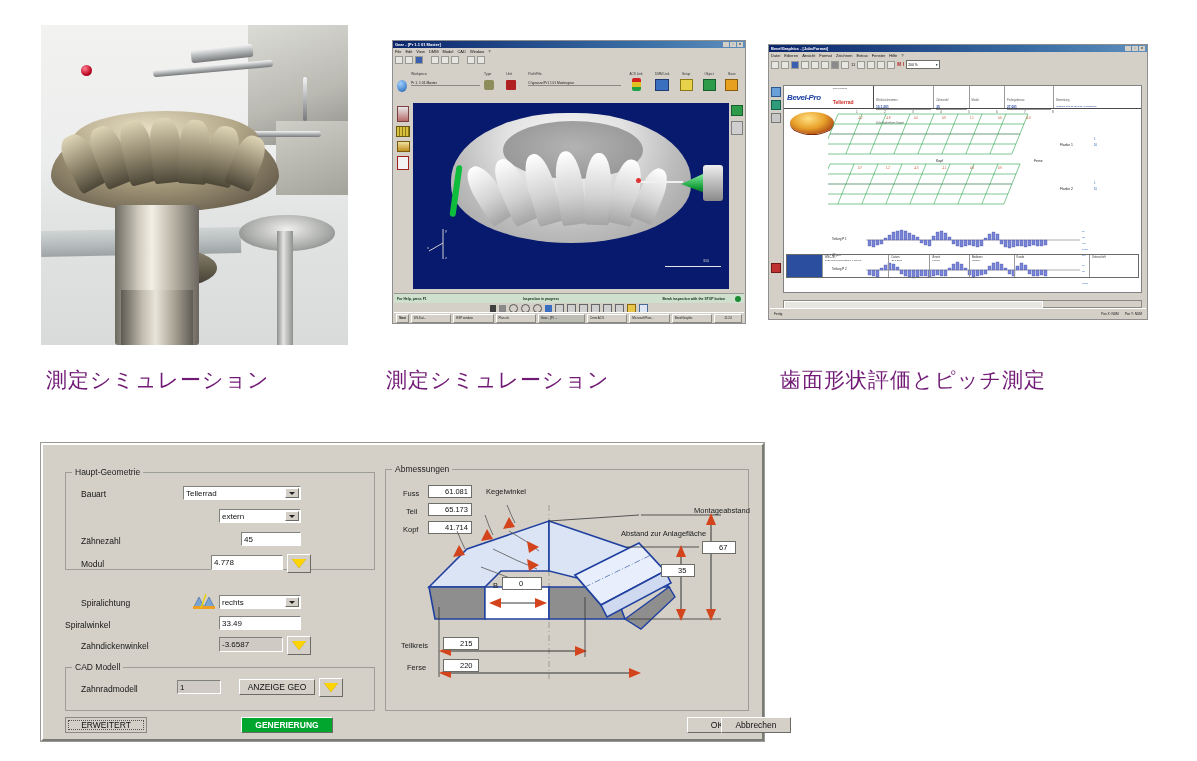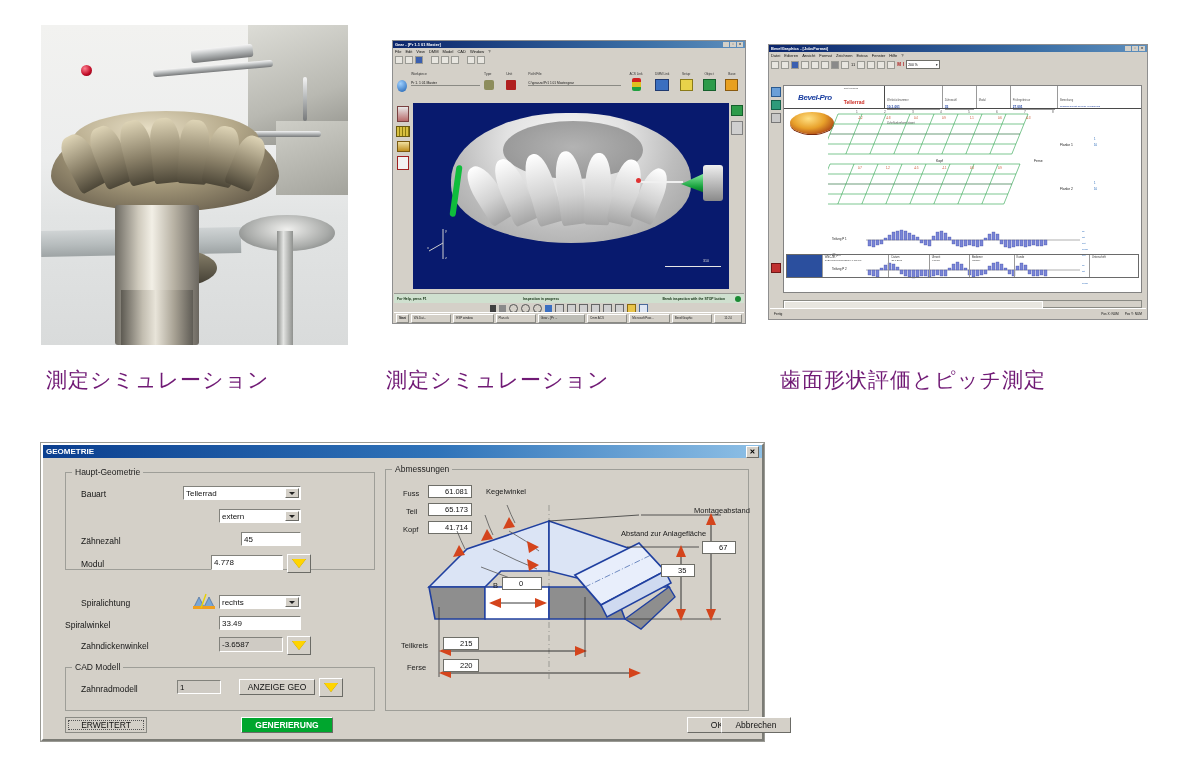--- a/index.html
+++ b/index.html
@@ -96,21 +96,21 @@
     border-left-color:#fff;font-size:3px;color:#222;padding:0 2px;display:flex;align-items:center;
     white-space:nowrap;overflow:hidden;}
 
   
   #bevelApp{left:768px;top:44px;width:378px;height:274px;
     border:1px solid #8f8f8f;background:#d4d0c8;}
   #bevelApp .doc{position:absolute;left:14px;right:5px;top:40px;bottom:26px;background:#fff;
     border:1px solid #828282;overflow:hidden;}
   .bevelHeader{display:flex;border-bottom:1px solid #4a4a4a;height:22px;}
   .bevelLogoCell{width:86px;border-right:1px solid #4a4a4a;position:relative;
-    display:flex;align-items:center;padding-left:14px;gap:12px;}
+    display:flex;align-items:center;padding-left:3px;gap:12px;}
   .bevelLogo{font-size:8px;font-weight:bold;color:#1b3fa0;letter-spacing:-.4px;font-style:italic;}
   .bevelSub{font-size:5px;color:#cc2b22;font-weight:bold;}
   .hdrCell{flex:1;border-right:1px solid #9a9a9a;padding:1px 2px;}
   .hdrLabel{font-size:2.6px;color:#555;white-space:nowrap;}
   .hdrVal{font-size:3.2px;color:#1b3fa0;font-weight:bold;border-bottom:1px solid #999;}
   .topoWrap{position:absolute;left:44px;right:44px;top:24px;height:118px;}
   .miniGear{position:absolute;left:6px;top:26px;width:44px;height:22px;
     background:radial-gradient(ellipse at 42% 30%,#ffe083,#e8a12b 45%,#a43a12 85%);
     border-radius:50%;box-shadow:0 1px 0 #7a2a0d;}
   .pitchWrap{position:absolute;left:46px;right:46px;top:140px;height:62px;}
@@ -661,24 +661,20 @@
         <em style="font-style:normal;">Pos Y: NUM</em>
       </span>
     </div>
   </div>
 
   <div class="cap" id="cap1">測定シミュレーション</div>
   <div class="cap" id="cap2">測定シミュレーション</div>
   <div class="cap" id="cap3">歯面形状評価とピッチ測定</div>
 
   <div id="dlg">
-    <div id="dlgTitle">
-      <span>GEOMETRIE</span>
-      <span class="x">✕</span>
-    </div>
 
     <div class="grp" style="left:22px;top:27px;width:308px;height:96px;">
       <span class="grpLegend">Haupt-Geometrie</span>
     </div>
     <div class="fld" style="left:38px;top:44px;">Bauart</div>
     <div class="combo" style="left:140px;top:41px;width:118px;height:14px;">
       <span>Tellerrad</span>
       <span class="arrow">
           <i></i>
         </span>

